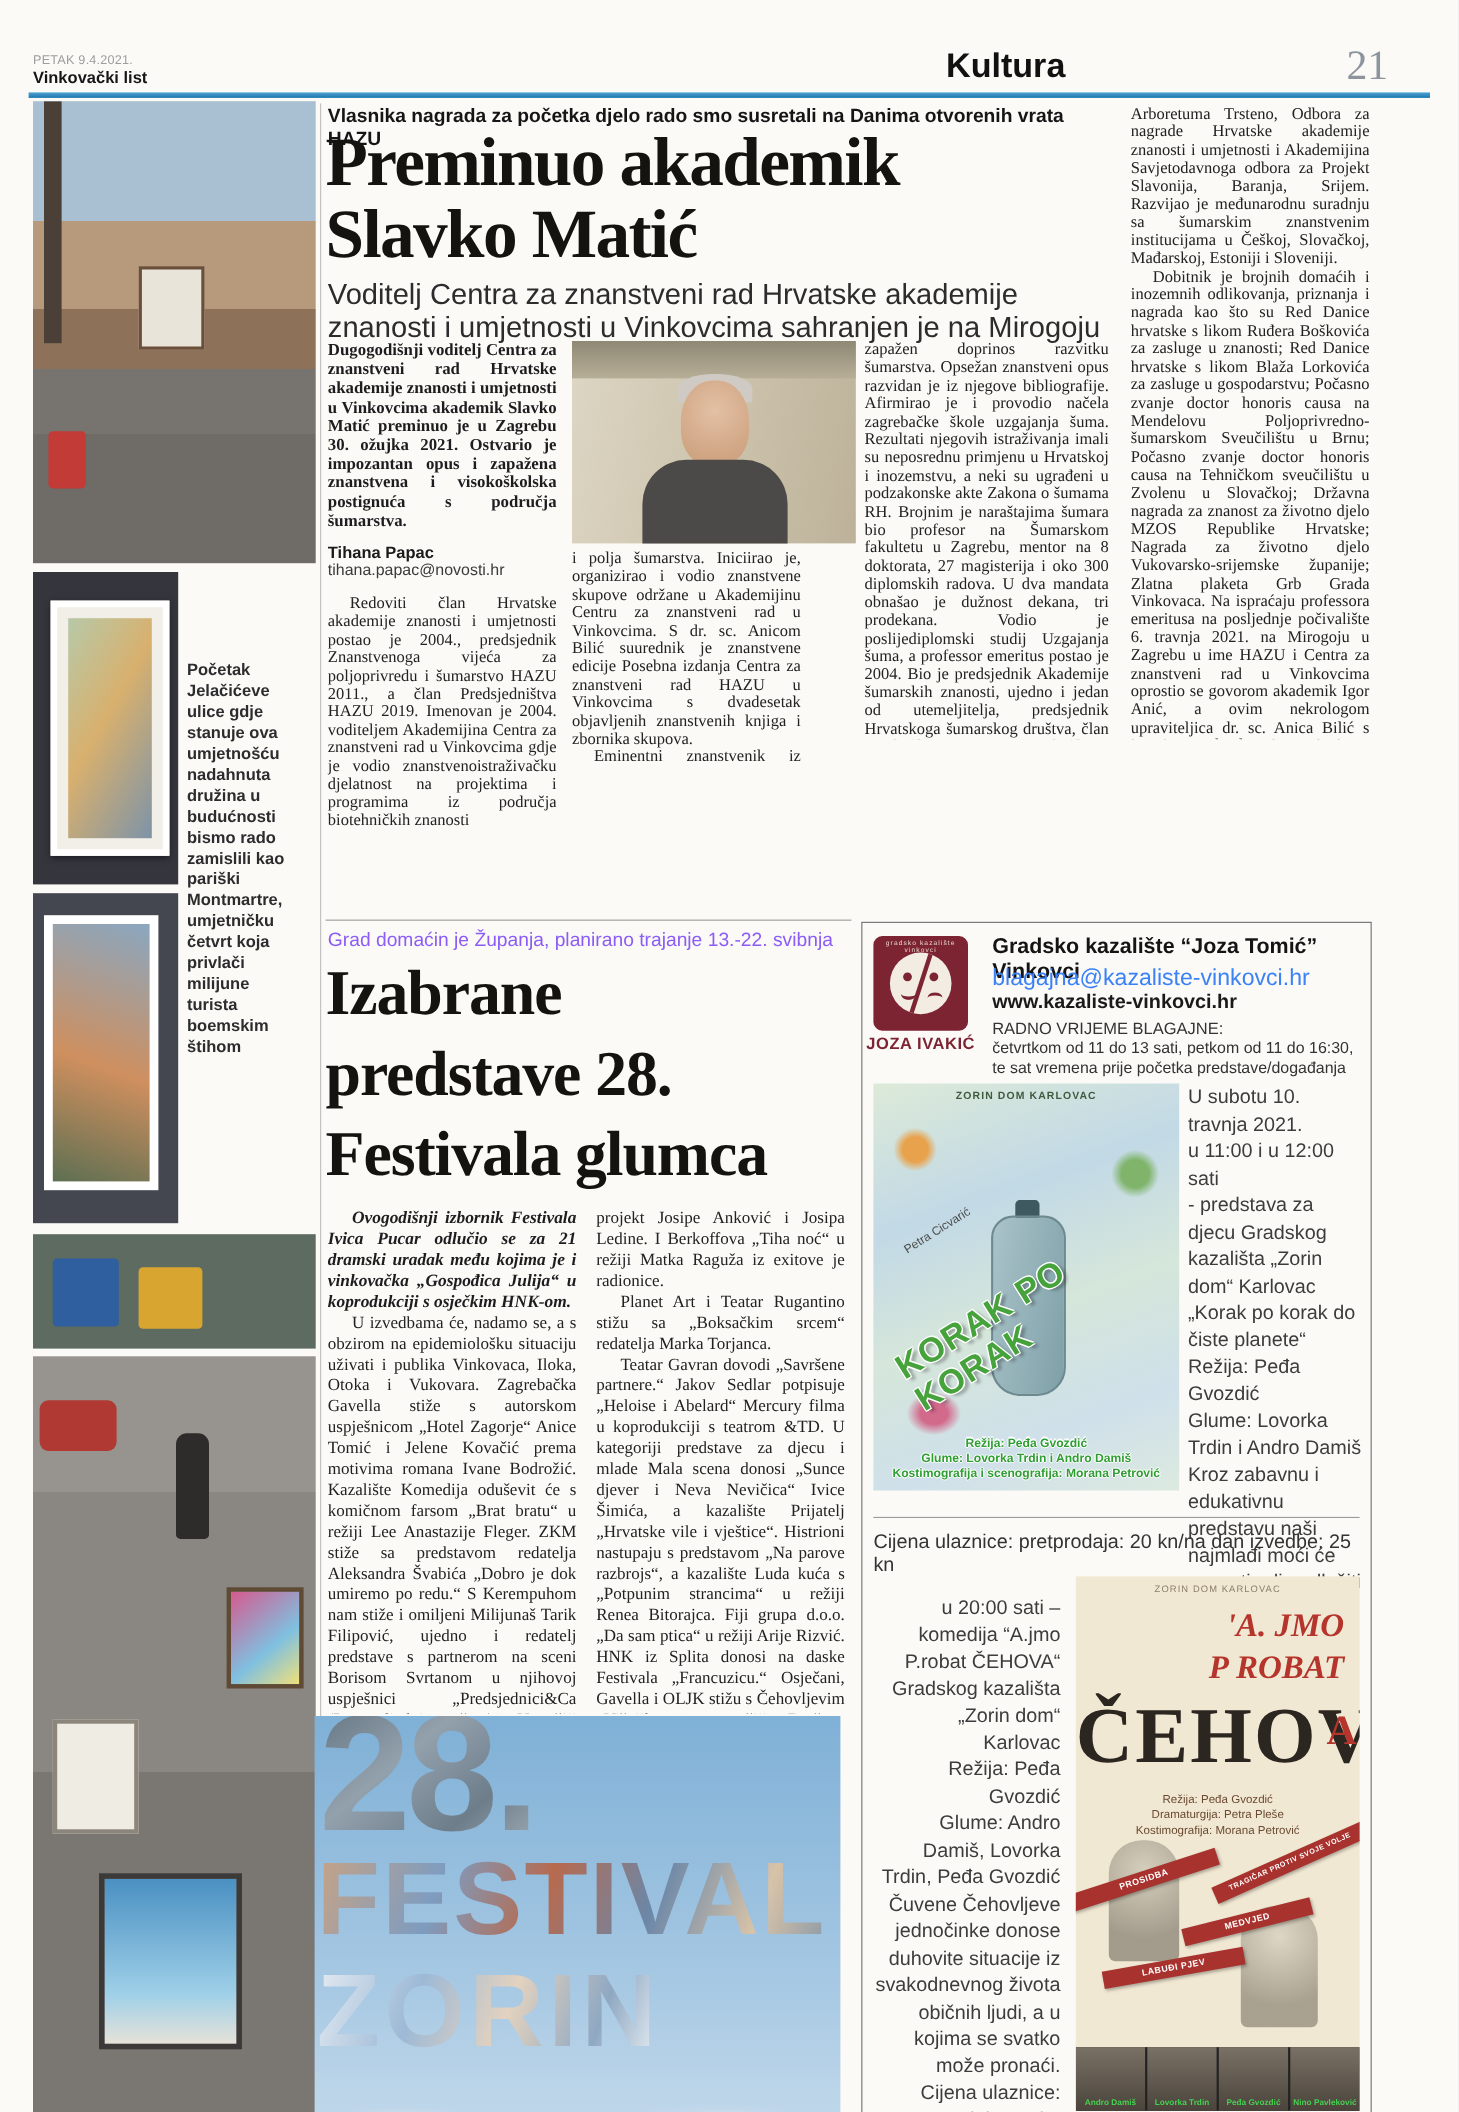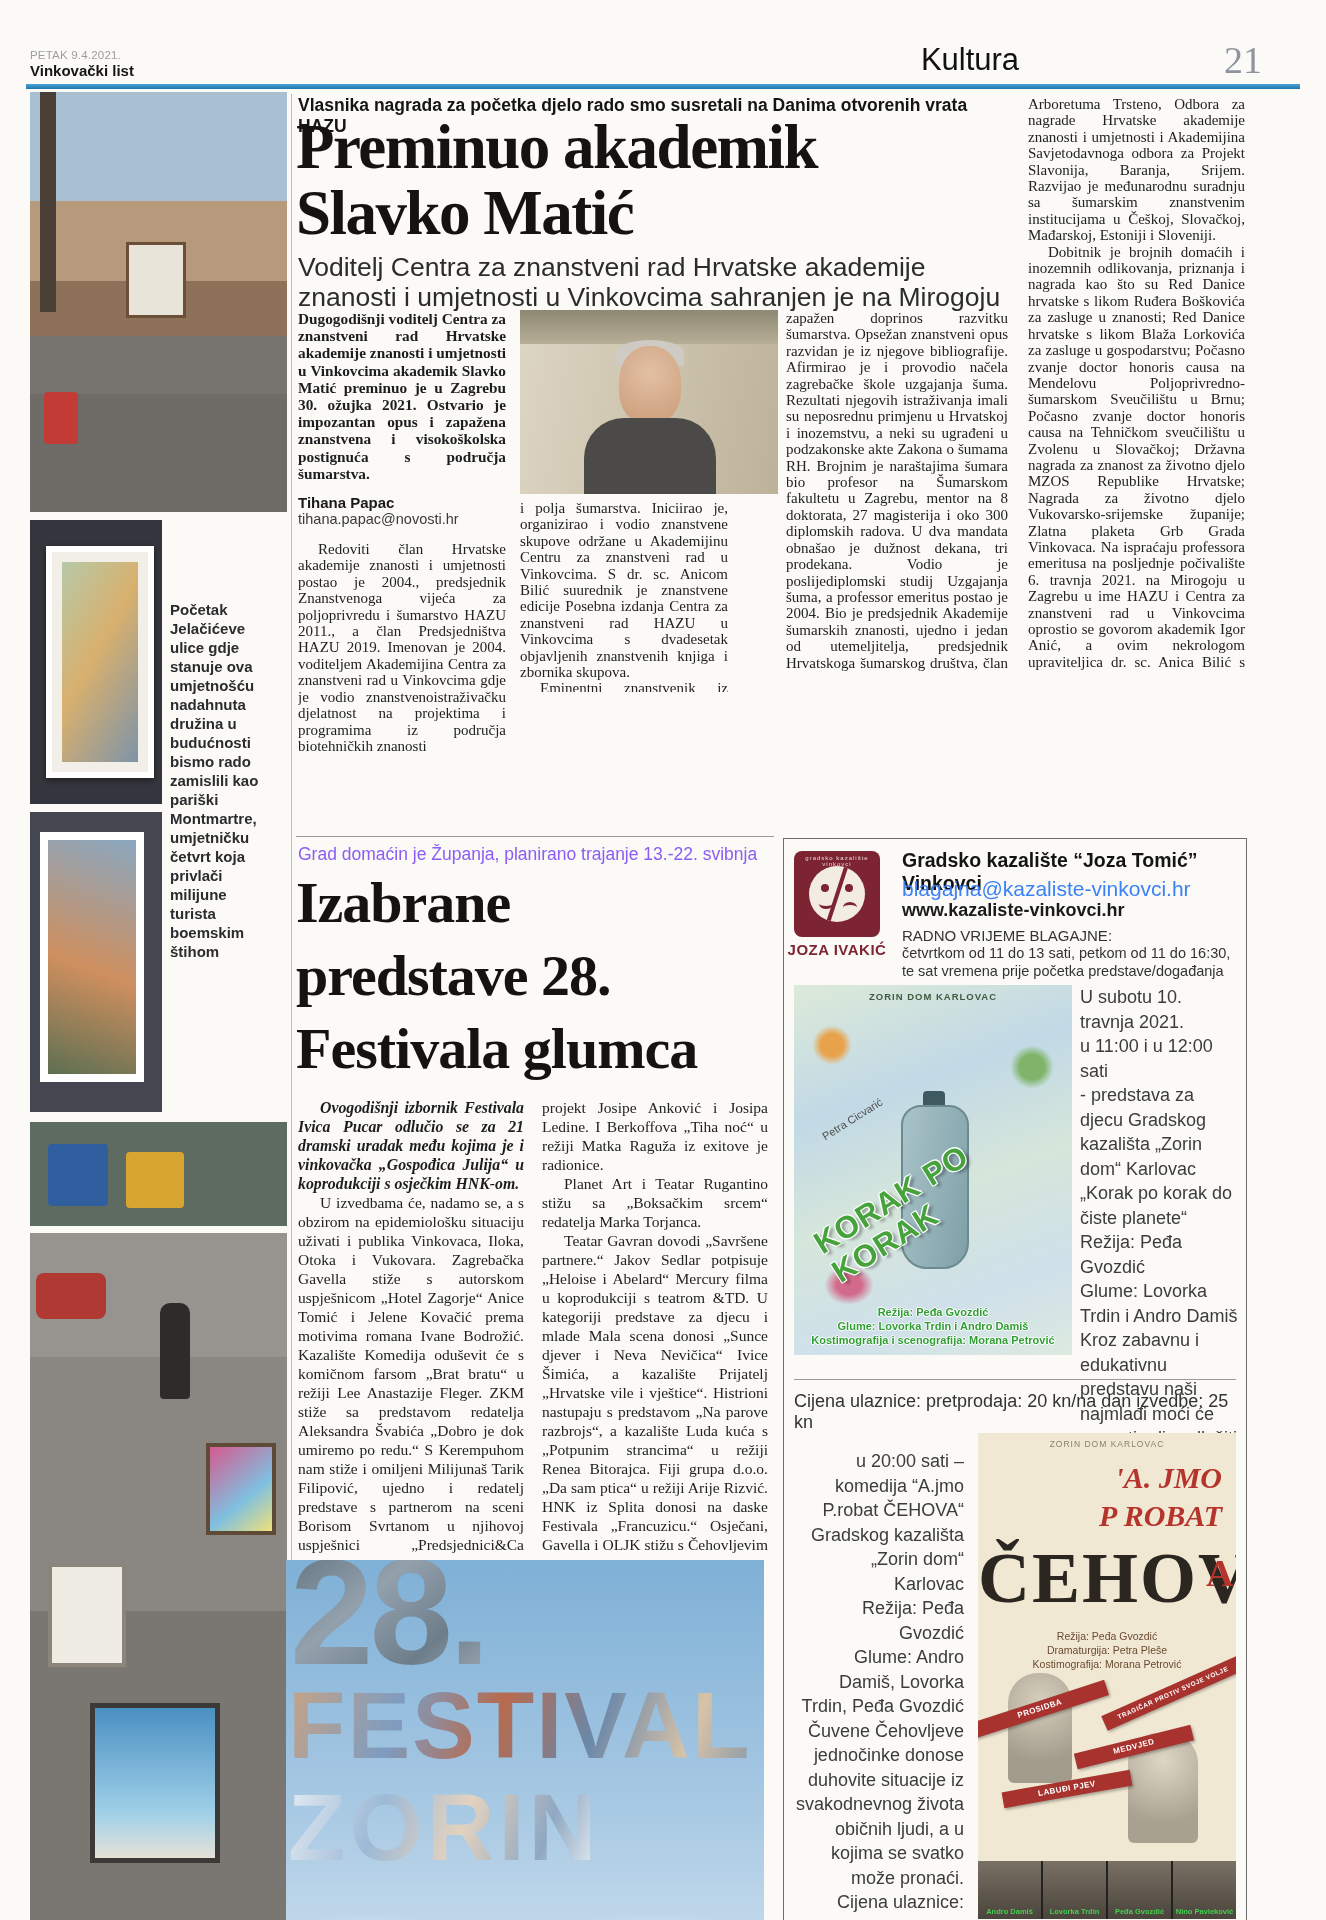--- a/index.html
+++ b/index.html
@@ -6,21 +6,21 @@
   .page{position:relative;width:1326px;height:1920px;background:#fbfaf7;overflow:hidden;
         font-family:"Liberation Sans","DejaVu Sans",sans-serif;color:#1d1d1f;margin:0 auto;}
   .abs{position:absolute;}
   .serif{font-family:"Liberation Serif","DejaVu Serif",serif;}
   .prel{white-space:pre-line;}
   .just{text-align:justify;}
 
   
   .hdr-date{left:30px;top:49px;font-size:11.5px;color:#9d9d9d;letter-spacing:.2px;}
   .hdr-pub{left:30px;top:62px;font-size:15px;font-weight:bold;color:#161616;}
-  .hdr-section{left:860px;top:42px;width:220px;text-align:center;font-size:31px;font-weight:normal;color:#111;}
+  .hdr-section{left:860px;top:42px;width:220px;font-size:31px;font-weight:bold;color:#111;}
   .hdr-page{left:1192px;top:38px;width:70px;text-align:right;font-size:38px;color:#8d949d;}
   .blue-rule{left:26px;top:84px;width:1274px;height:5px;background:linear-gradient(#4fa3d4,#1b76ad);}
   .vrule{left:291px;top:94px;width:1px;height:1822px;background:#bdbdbd;}
 
   
   .ph{background:#cfcfcf;overflow:hidden;}
   .ph1{left:30px;top:92px;width:257px;height:420px;
        background:linear-gradient(#a9bfd2 0 26%,#b79a7c 26% 45%,#8d7158 45% 58%,#77736e 58% 72%,#6f6b66 72% 100%);}
   .ph1 .easel{position:absolute;left:96px;top:150px;width:54px;height:70px;background:#e8e4da;border:3px solid #6b4f38;box-shadow:0 80px 0 -30px #6b4f38;}
   .ph1 .chair{position:absolute;left:14px;top:300px;width:34px;height:52px;background:#c23b36;border-radius:4px;}

